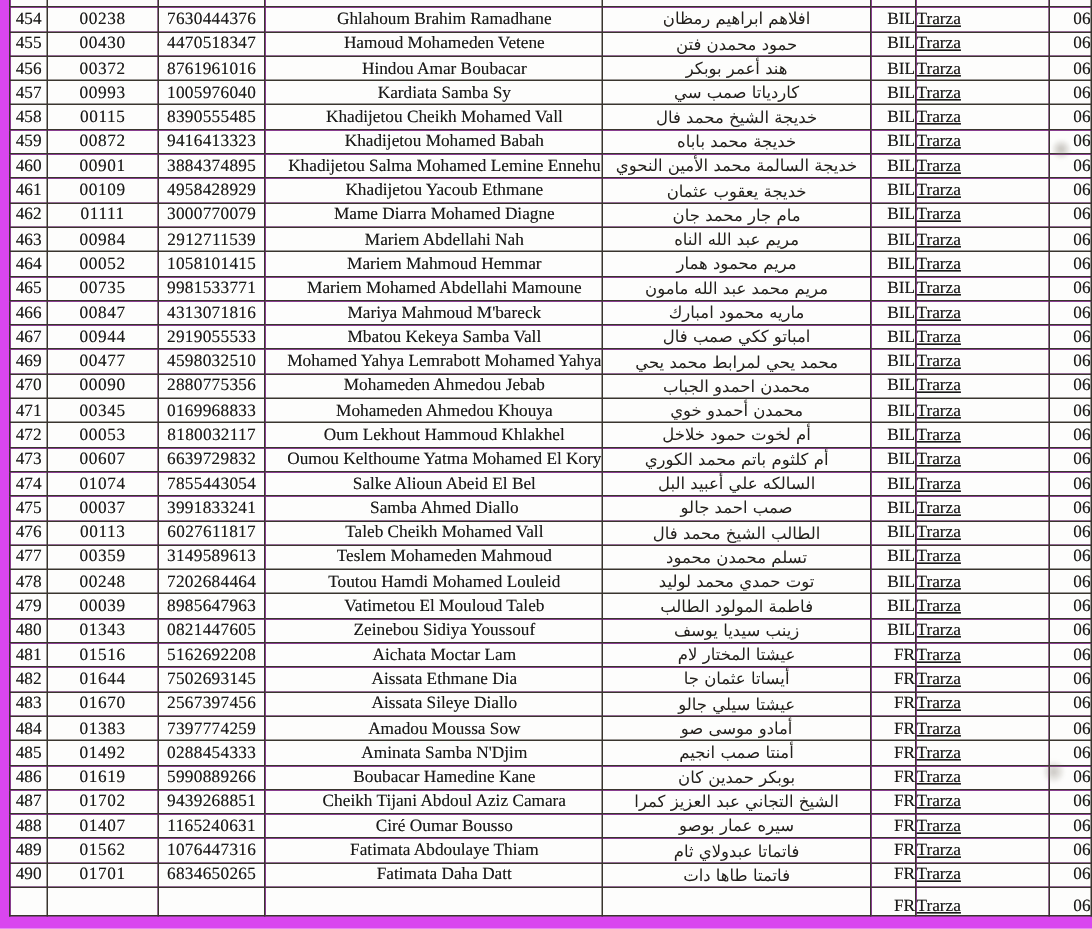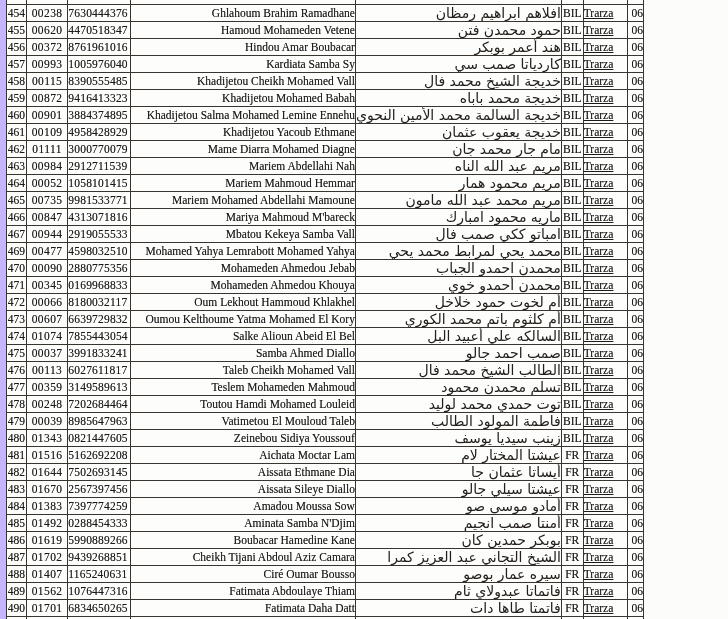--- a/index.html
+++ b/index.html
@@ -1,46 +1,46 @@
 <!DOCTYPE html>
 <html><head>
 <meta charset="utf-8">
 <style>
   * { margin:0; padding:0; box-sizing:border-box; }
   html,body { width:728px; height:619px; overflow:hidden; }
   body { background:#fcfcfb; font-family:"Liberation Serif", serif; }
   .page {
-    position:relative; width:644px; height:619px; overflow:hidden;
-    background:#c4b5fd;
+    position:relative; width:728px; height:619px; overflow:hidden;
+    background:#d946ef;
   }
   table.roster {
     border-collapse:collapse; table-layout:fixed;
     position:absolute; left:6px; top:-12px;
   }
   td {
     border:1px solid #39352e;
     height:16.31px;
     padding:0;
     overflow:hidden;
     white-space:nowrap;
     font-family:"Liberation Serif", serif;
     font-size:11.5px;
     color:#1a1a1a;
     vertical-align:middle;
     text-shadow:0 0 0.4px rgba(40,36,30,0.55);
     background:#fdfdfc;
   }
   .c0 { width:26px;  text-align:center; }
   .c1 { width:78px;  text-align:center; letter-spacing:0.4px; }
-  .c2 { width:73px;  text-align:left; letter-spacing:0.2px; }
-  .c3 { width:206px; text-align:right; padding-left:14px; }
-  .c4 { width:181px; text-align:right; padding-right:0; direction:rtl;
-        font-family:"DejaVu Sans", sans-serif; font-size:14px;
+  .c2 { width:73px;  text-align:center; letter-spacing:0.2px; }
+  .c3 { width:206px; text-align:center; padding-left:14px; }
+  .c4 { width:181px; text-align:center; padding-right:0; direction:rtl;
+        font-family:"DejaVu Sans", sans-serif; font-size:11px;
         color:#23201c; text-shadow:none; }
-  .c5 { width:31px;  text-align:center;margin-top:14px; }
+  .c5 { width:31px;  text-align:right;margin-top:14px; }
   .c6 { width:95px;  text-align:left;text-decoration:underline; }
   .c7 { width:30px;  text-align:right; }
   tr.partial-bottom td { vertical-align:top; padding-top:6px; }
   tr.partial-top td { background:#fcfcfb; }
   
   .smudge { position:absolute; pointer-events:none; border-radius:50%;
             filter:blur(1.2px); }
   .smudge-a { left:701px; top:92px;  width:13px; height:15px;
               background:radial-gradient(circle, rgba(125,118,106,0.45) 0%, rgba(125,118,106,0) 70%); }
   .smudge-b { left:695px; top:506px; width:15px; height:17px;
@@ -77,21 +77,21 @@
           <td class="c1">00238</td>
           <td class="c2">7630444376</td>
           <td class="c3">Ghlahoum Brahim Ramadhane</td>
           <td class="c4">افلاهم ابراهيم رمظان</td>
           <td class="c5">BIL</td>
           <td class="c6">Trarza</td>
           <td class="c7">06</td>
         </tr>
         <tr>
           <td class="c0">455</td>
-          <td class="c1">00620</td>
+          <td class="c1">00430</td>
           <td class="c2">4470518347</td>
           <td class="c3">Hamoud Mohameden Vetene</td>
           <td class="c4">حمود محمدن فتن</td>
           <td class="c5">BIL</td>
           <td class="c6">Trarza</td>
           <td class="c7">06</td>
         </tr>
         <tr>
           <td class="c0">456</td>
           <td class="c1">00372</td>
@@ -237,21 +237,21 @@
           <td class="c1">00345</td>
           <td class="c2">0169968833</td>
           <td class="c3">Mohameden Ahmedou Khouya</td>
           <td class="c4">محمدن أحمدو خوي</td>
           <td class="c5">BIL</td>
           <td class="c6">Trarza</td>
           <td class="c7">06</td>
         </tr>
         <tr>
           <td class="c0">472</td>
-          <td class="c1">00066</td>
+          <td class="c1">00053</td>
           <td class="c2">8180032117</td>
           <td class="c3">Oum Lekhout Hammoud Khlakhel</td>
           <td class="c4">أم لخوت حمود خلاخل</td>
           <td class="c5">BIL</td>
           <td class="c6">Trarza</td>
           <td class="c7">06</td>
         </tr>
         <tr>
           <td class="c0">473</td>
           <td class="c1">00607</td>

